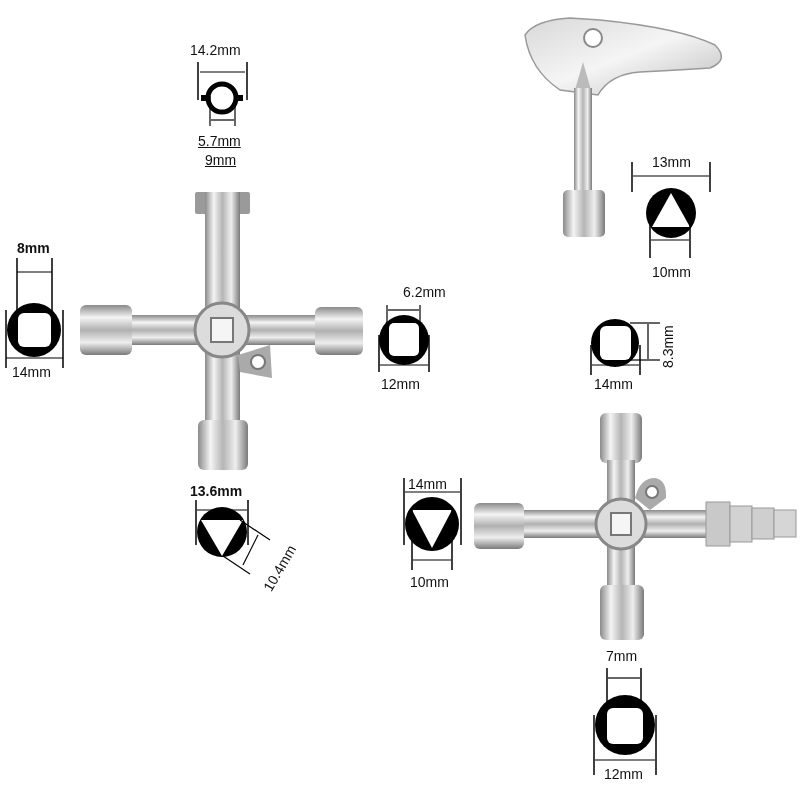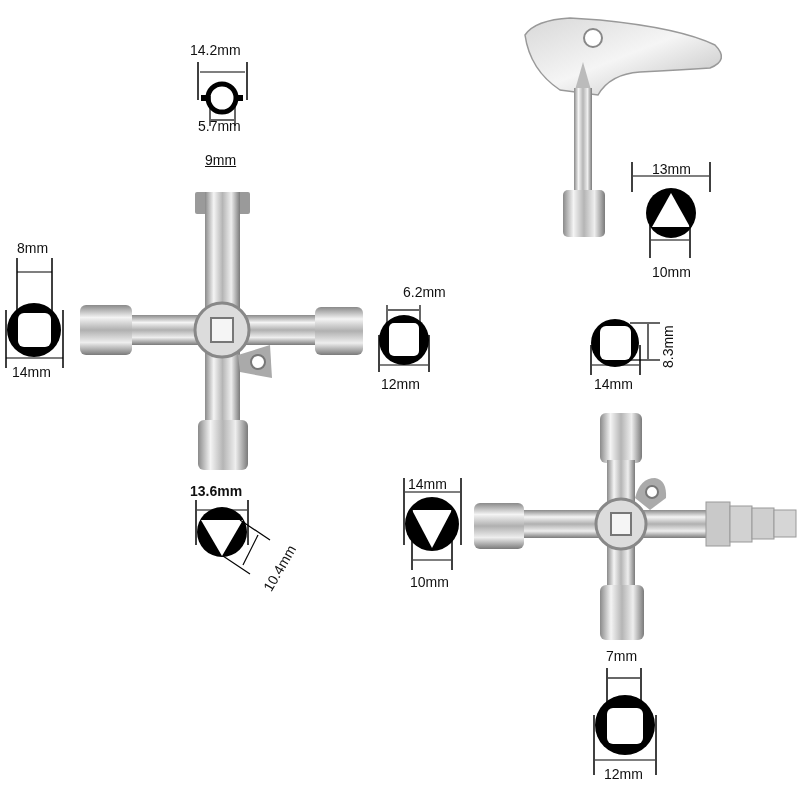--- a/index.html
+++ b/index.html
@@ -167,33 +167,33 @@
       <line x1="608" y1="678" x2="640" y2="678" stroke-width="1.2"></line>
       <circle cx="625" cy="725" r="30" fill="#000" stroke="none"></circle>
       <rect x="607" y="708" width="36" height="36" rx="6" fill="#fff" stroke="none"></rect>
       <line x1="594" y1="715" x2="594" y2="775" stroke-width="1.5"></line>
       <line x1="656" y1="715" x2="656" y2="775" stroke-width="1.5"></line>
       <line x1="595" y1="760" x2="655" y2="760" stroke-width="1.2"></line>
     </g>
   </svg>
 
   <div class="lbl" style="left:190px;top:42px;">14.2mm</div>
-  <div class="lbl" style="left:198px;top:118px;">5.7mm</div>
+  <div class="lbl" style="left:198px;top:133px;text-decoration:underline;">5.7mm</div>
   <div class="lbl" style="left:205px;top:152px;text-decoration:underline;">9mm</div>
 
-  <div class="lbl" style="left:17px;top:240px;">8mm</div>
+  <div class="lbl" style="left:17px;top:240px;font-weight:bold;">8mm</div>
   <div class="lbl" style="left:12px;top:364px;">14mm</div>
 
   <div class="lbl" style="left:379px;top:284px;margin-left:24px;">6.2mm</div>
   <div class="lbl" style="left:381px;top:376px;">12mm</div>
 
   <div class="lbl" style="left:190px;top:483px;font-weight:bold;">13.6mm</div>
   <div class="lbl" style="left:260px;top:586px;transform:rotate(-60deg);transform-origin:left top;">10.4mm</div>
 
-  <div class="lbl" style="left:652px;top:154px;margin-top:7px;">13mm</div>
+  <div class="lbl" style="left:652px;top:154px;">13mm</div>
   <div class="lbl" style="left:652px;top:264px;">10mm</div>
 
   <div class="lbl" style="left:594px;top:376px;">14mm</div>
   <div class="lbl" style="left:660px;top:368px;">
     <span style="display:inline-block;transform:rotate(-90deg);transform-origin:left top;">8.3mm</span>
   </div>
 
   <div class="lbl" style="left:408px;top:476px;">14mm</div>
   <div class="lbl" style="left:410px;top:574px;">10mm</div>
 

